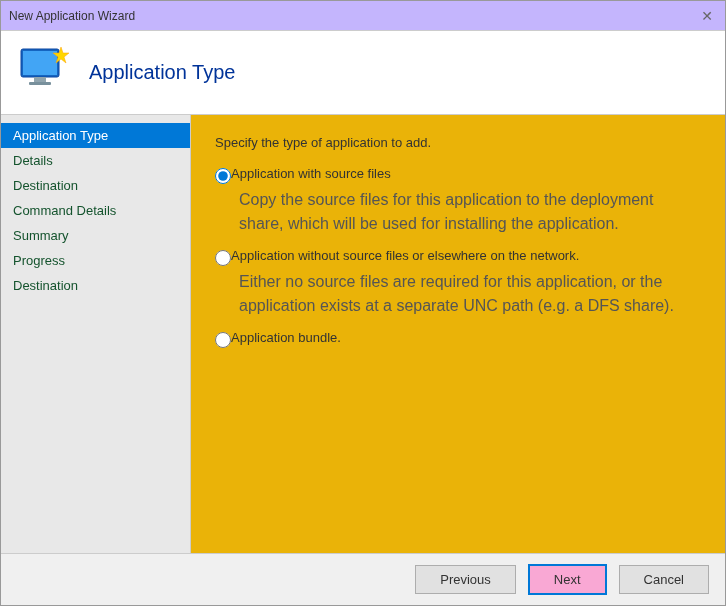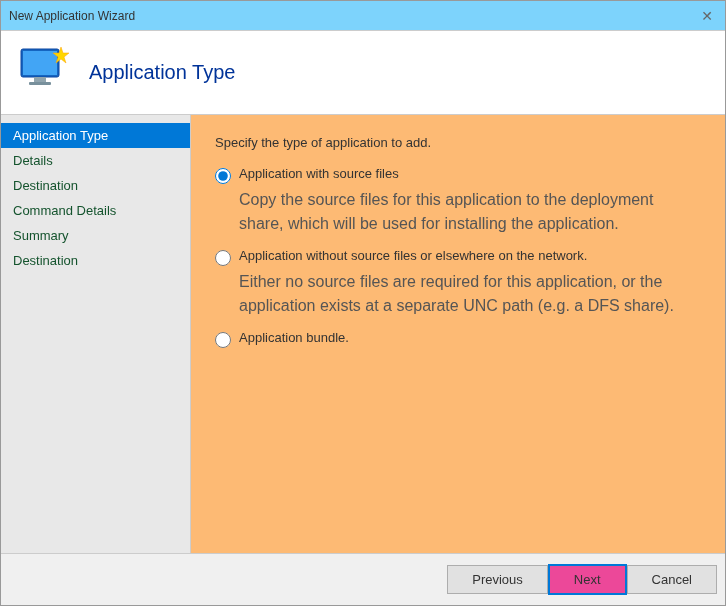--- a/index.html
+++ b/index.html
@@ -15,21 +15,21 @@
     .dialog {
       width: 726px;
       height: 606px;
       background: #f0f0f0;
       border: 1px solid #999;
       box-shadow: 2px 2px 8px rgba(0,0,0,0.4);
       display: flex;
       flex-direction: column;
     }
     .title-bar {
-      background: #7dd3fc;
+      background: #c4b5fd;
       height: 30px;
       display: flex;
       align-items: center;
       justify-content: space-between;
       padding: 0 8px;
       border-bottom: 1px solid #ccc;
       font-size: 12px;
       color: #333;
     }
     .title-bar-close {
@@ -71,41 +71,41 @@
       cursor: pointer;
       color: #14532d;
       font-size: 13px;
     }
     .sidebar-item.active {
       background: #0078d7;
       color: #fff;
     }
     .main-content {
       flex: 1;
-      background: #fdba74;
+      background: #eab308;
       padding: 20px 24px;
       overflow-y: auto;
     }
     .main-description {
       margin-bottom: 16px;
       color: #333;
     }
     .radio-group {
       display: flex;
       flex-direction: column;
       gap: 12px;
     }
     .radio-option {
       display: flex;
       flex-direction: column;
     }
     .radio-label-row {
       display: flex;
       align-items: flex-start;
-      gap: 8px;
+      gap: 0;
     }
     .radio-input {
       margin-top: 2px;
       width: 16px;
       height: 16px;
       flex-shrink: 0;
       cursor: pointer;
       accent-color: #0078d7;
     }
     .radio-title {
@@ -116,37 +116,37 @@
     .radio-desc {
       margin-left: 24px;
       margin-top: 4px;
       color: #555;
       font-size: 16px;
       line-height: 1.5;
     }
     .footer-section {
       background: #f0f0f0;
       border-top: 1px solid #ccc;
-      padding: 10px 8px;
+      padding: 10px 16px;
       display: flex;
       justify-content: flex-end;
-      gap: 0;
+      gap: 12px;
       align-items: center;
     }
     .btn {
       padding: 6px 24px;
       font-size: 13px;
       cursor: pointer;
       border: 1px solid #adadad;
       background: #e1e1e1;
       color: #333;
       min-width: 75px;
     }
     .btn.primary {
-      background: #ec4899;
+      background: #f9a8d4;
       border: 2px solid #0078d7;
       color: #333;
     }
 
     
     .monitor-svg {
       width: 56px;
       height: 56px;
     }
   </style>
@@ -177,20 +177,21 @@
   </div>
 
   <div class="body-section">
 
     <div class="sidebar">
     <div class="sidebar-item active">Application Type</div>
         <div class="sidebar-item">Details</div>
         <div class="sidebar-item">Destination</div>
         <div class="sidebar-item">Command Details</div>
         <div class="sidebar-item">Summary</div>
+        <div class="sidebar-item">Progress</div>
         <div class="sidebar-item">Destination</div>
       </div>
 
     <div class="main-content">
       <p class="main-description">Specify the type of application to add.</p>
       <div class="radio-group">
       <div class="radio-option">
             <div class="radio-label-row">
               <input type="radio" name="app-type" class="radio-input" checked="" style="">
               <span class="radio-title">Application with source files</span>

